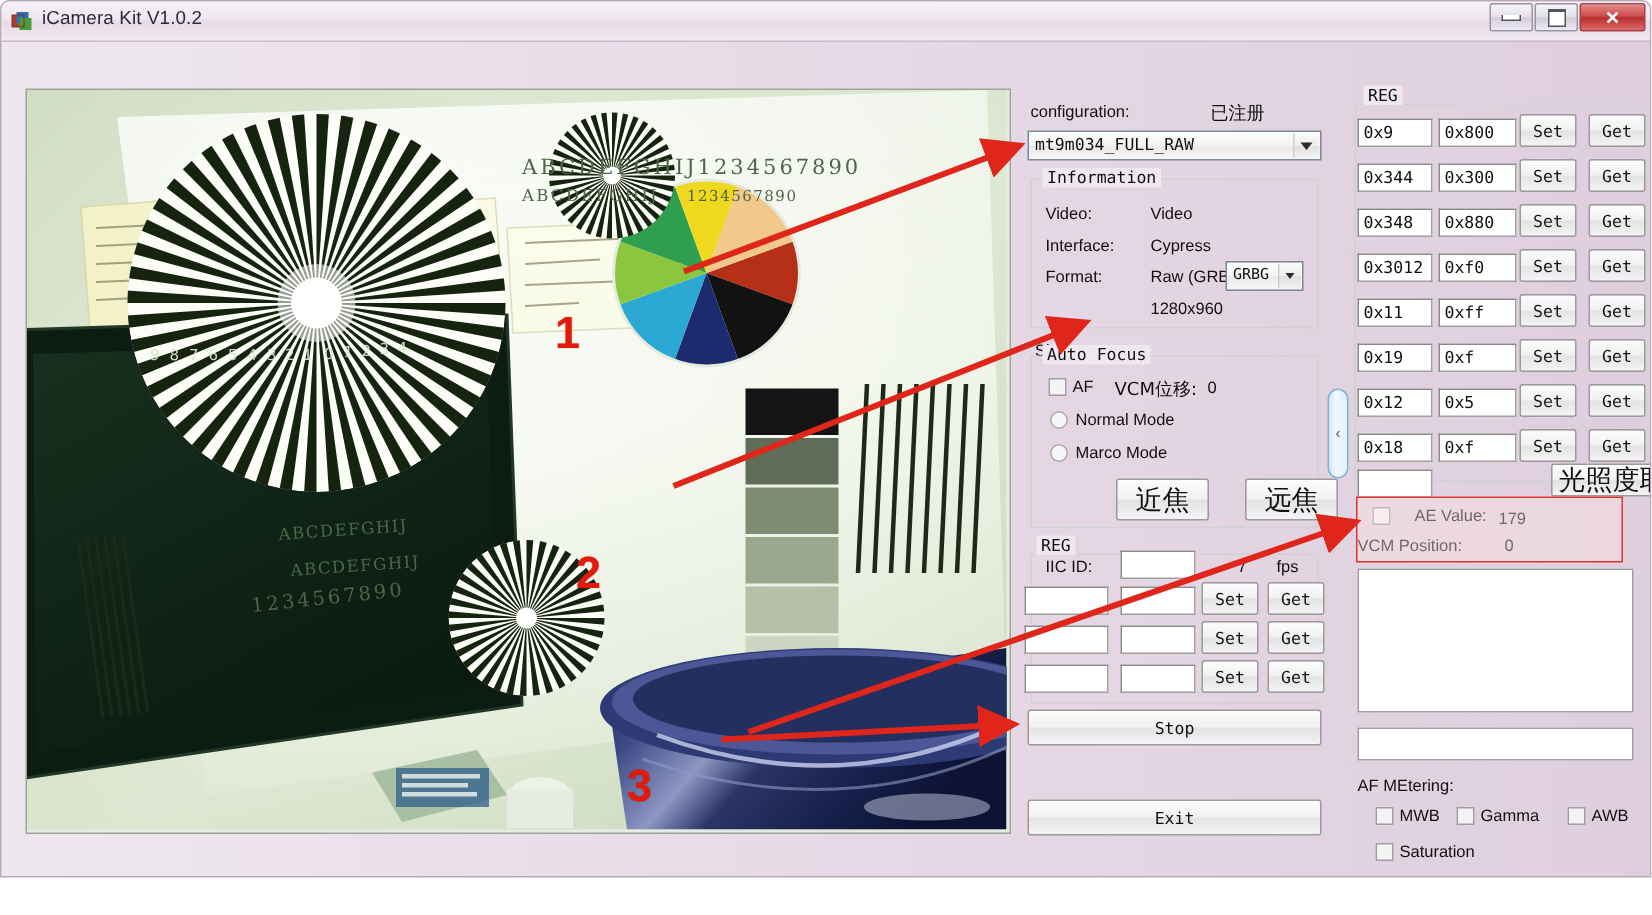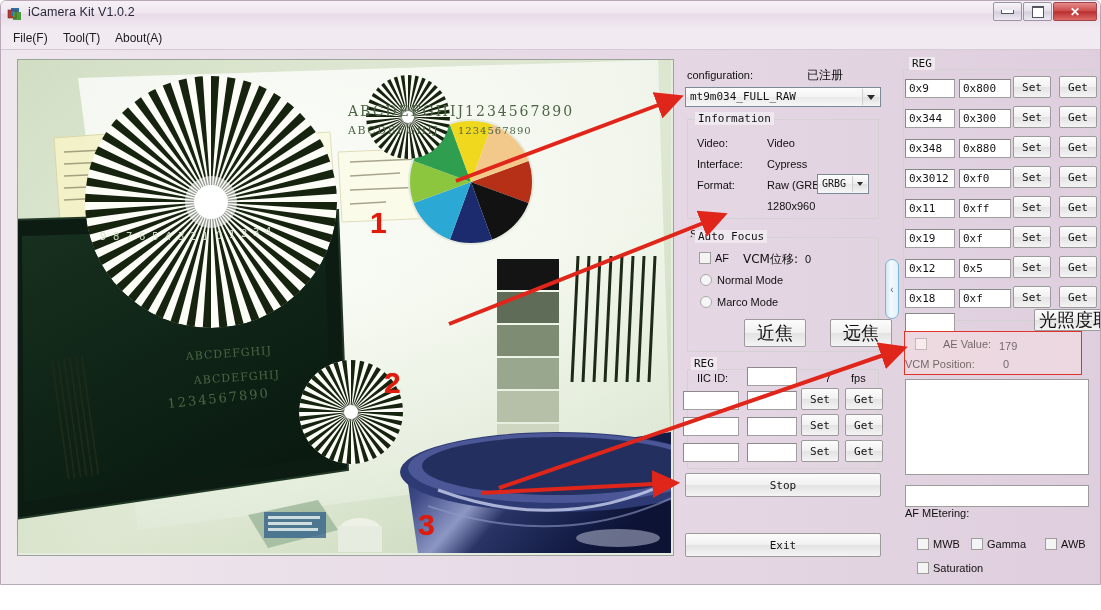--- a/index.html
+++ b/index.html
@@ -268,25 +268,20 @@
     <div class="winbtn" id="btn-max">
       <div class="winglyph">
           <div class="max-box"></div>
         </div>
     </div>
     <div class="winbtn" id="btn-close">
       <div class="winglyph">✕</div>
     </div>
   </div>
 
-  <div id="menubar">
-    <div class="menu-item" style="left:8px">File(F)</div>
-    <div class="menu-item" style="left:58px">Tool(T)</div>
-    <div class="menu-item" style="left:110px">About(A)</div>
-  </div>
 
   <div id="video-panel">
     <svg id="video-canvas" viewBox="0 0 653 493" preserveAspectRatio="none">
       <defs>
         <radialGradient id="gGlow" cx="0.5" cy="0.45" r="0.75">
           <stop offset="0%" stop-color="#ffffff"></stop>
           <stop offset="45%" stop-color="#f2f6ec"></stop>
           <stop offset="100%" stop-color="#cfdcc2"></stop>
         </radialGradient>
         <linearGradient id="gWall" x1="0" y1="0" x2="1" y2="1">
@@ -779,21 +774,21 @@
     <div class="cbx" style="left:14px; top:281px;"></div>
     <div class="lbl" style="left:42px; top:281px;">AE Value:</div>
     <div class="lbl" style="left:98px; top:283px;">179</div>
     <div class="lbl" style="left:4px;  top:301px;">VCM Position:</div>
     <div class="lbl" style="left:102px; top:301px;">0</div>
 
     <div class="bigbox" style="left:4px; top:322px; width:184px; height:96px;"></div>
 
     <div class="bigbox" style="left:4px; top:428px; width:184px; height:22px;"></div>
 
-    <div class="lbl" style="left:4px; top:450px;">AF MEtering:</div>
+    <div class="lbl" style="left:4px; top:461px;">AF MEtering:</div>
     <div class="cbx" style="left:16px; top:481px;"></div>
     <div class="lbl" style="left:32px; top:481px;">MWB</div>
     <div class="cbx" style="left:70px; top:481px;"></div>
     <div class="lbl" style="left:86px; top:481px;">Gamma</div>
     <div class="cbx" style="left:144px; top:481px;"></div>
     <div class="lbl" style="left:160px; top:481px;">AWB</div>
     <div class="cbx" style="left:16px; top:505px;"></div>
     <div class="lbl" style="left:32px; top:505px;">Saturation</div>
   </div>
 

